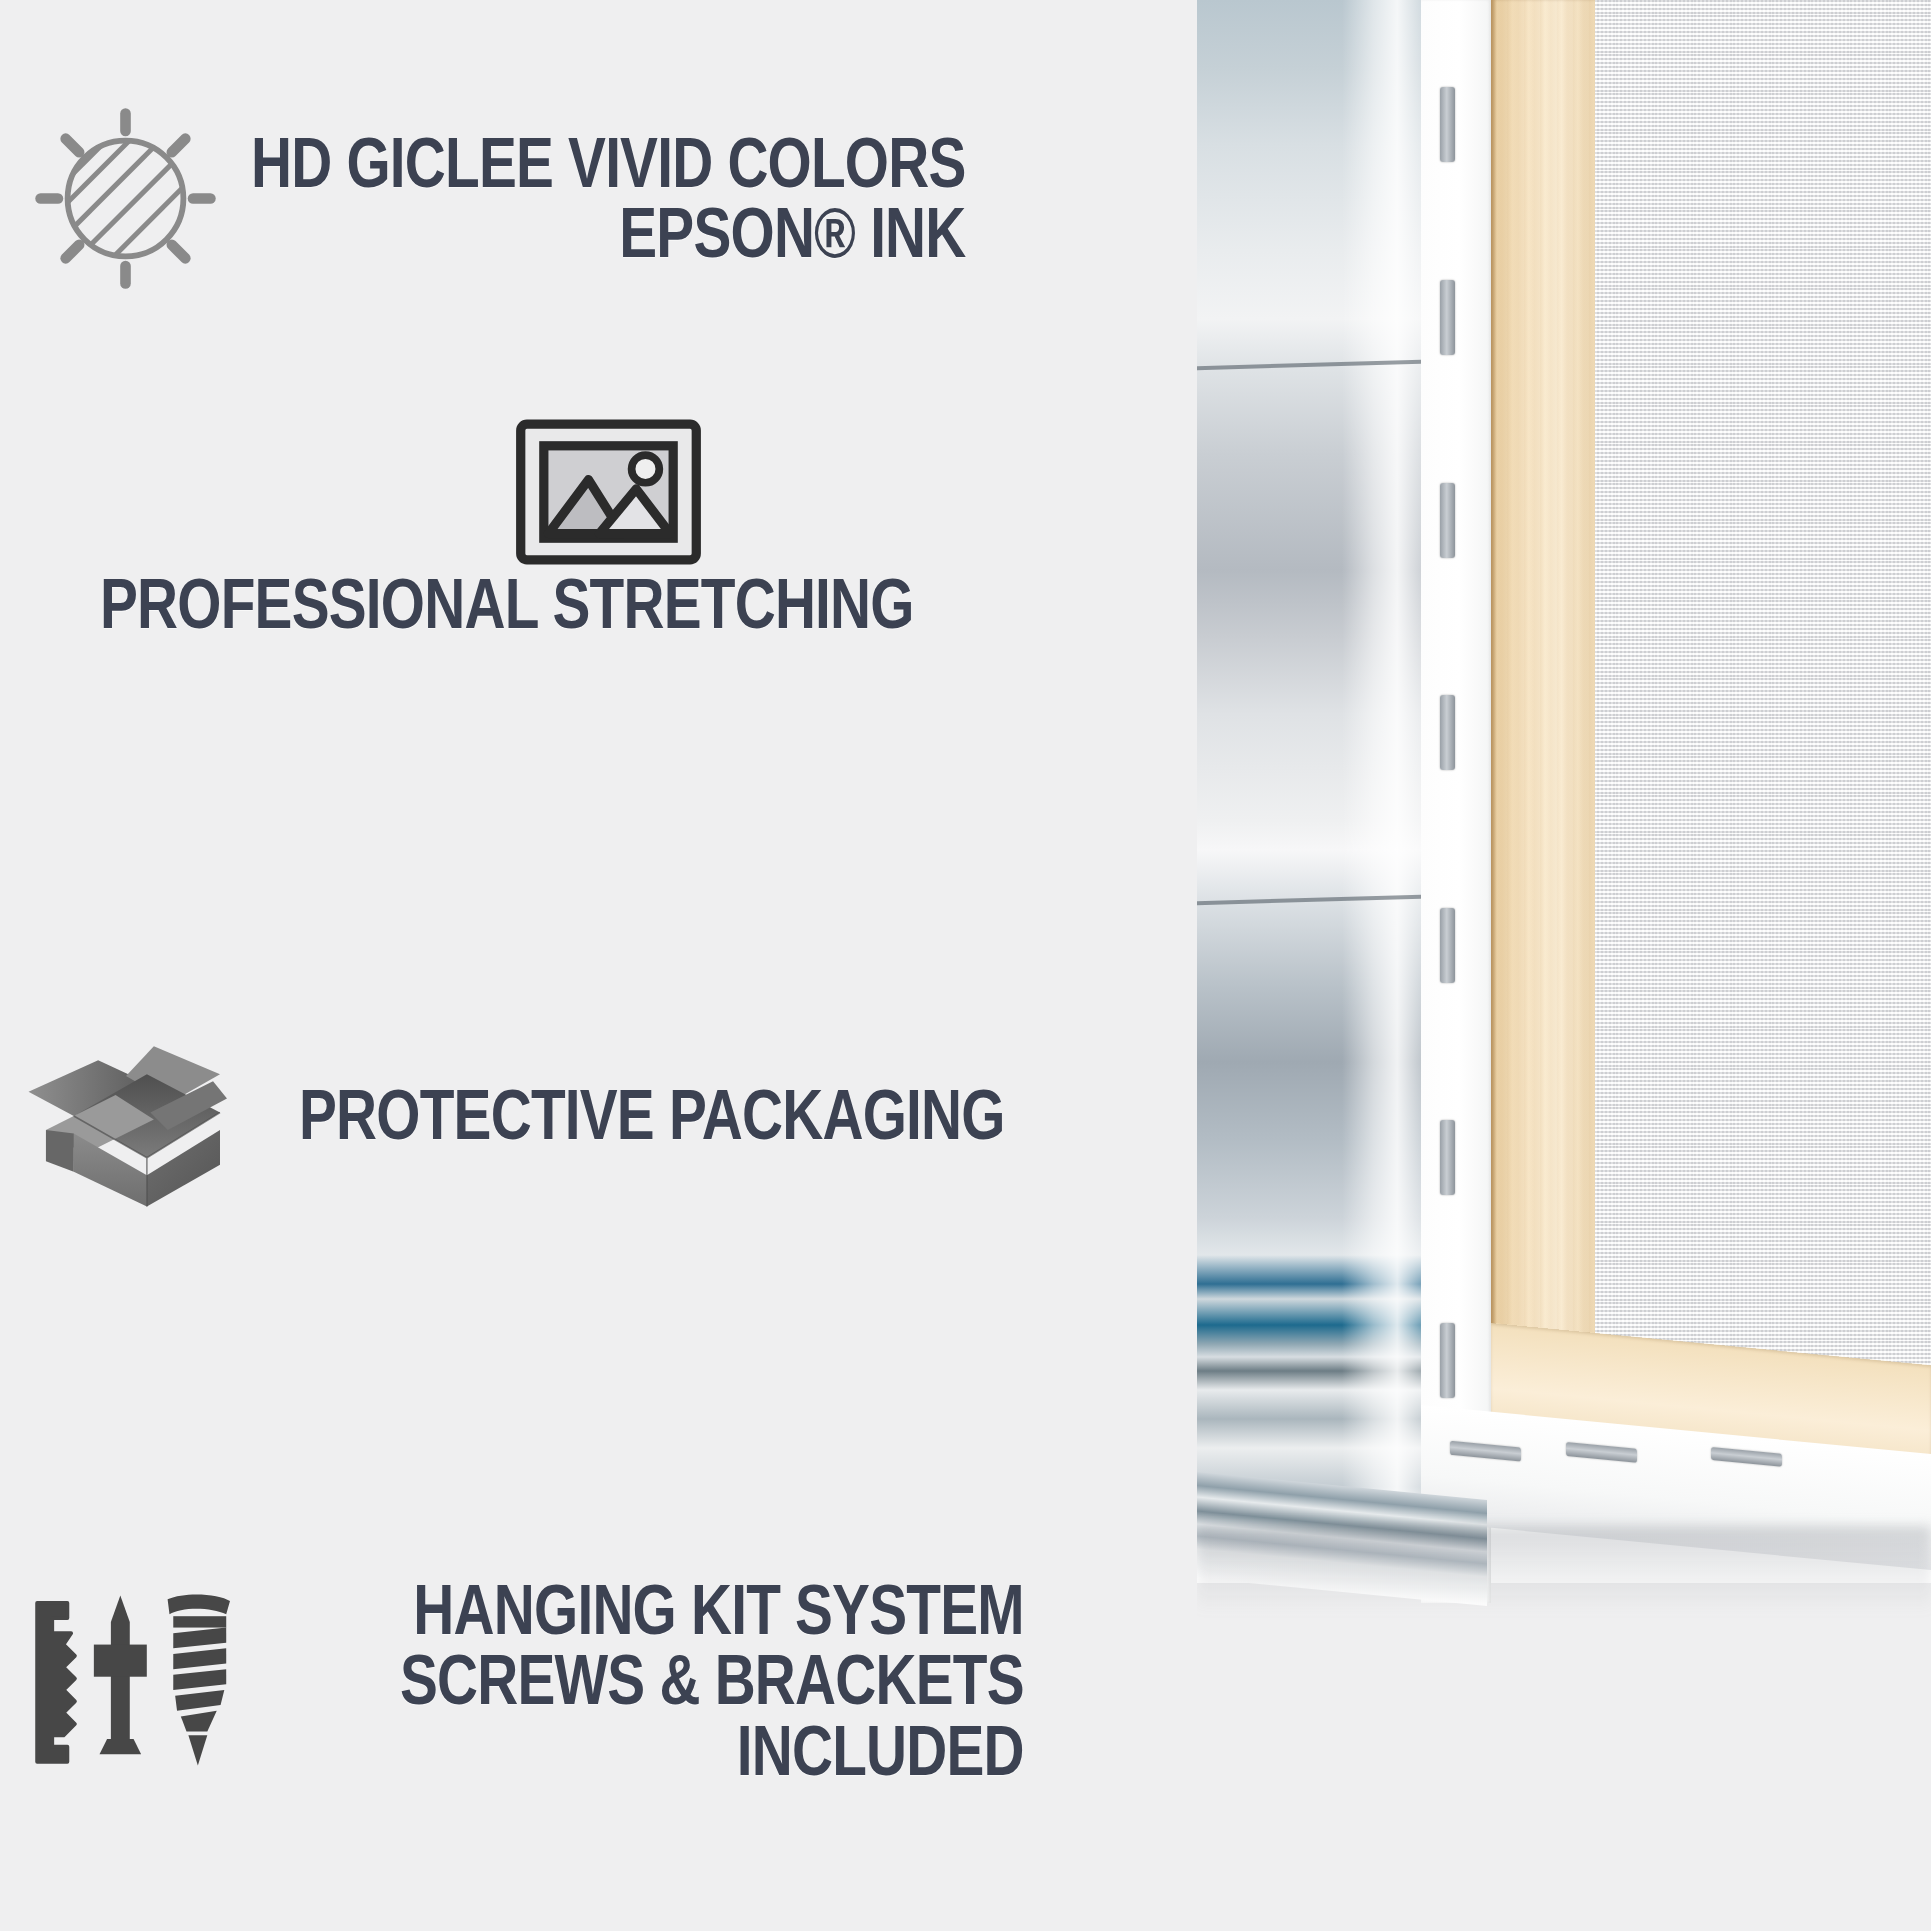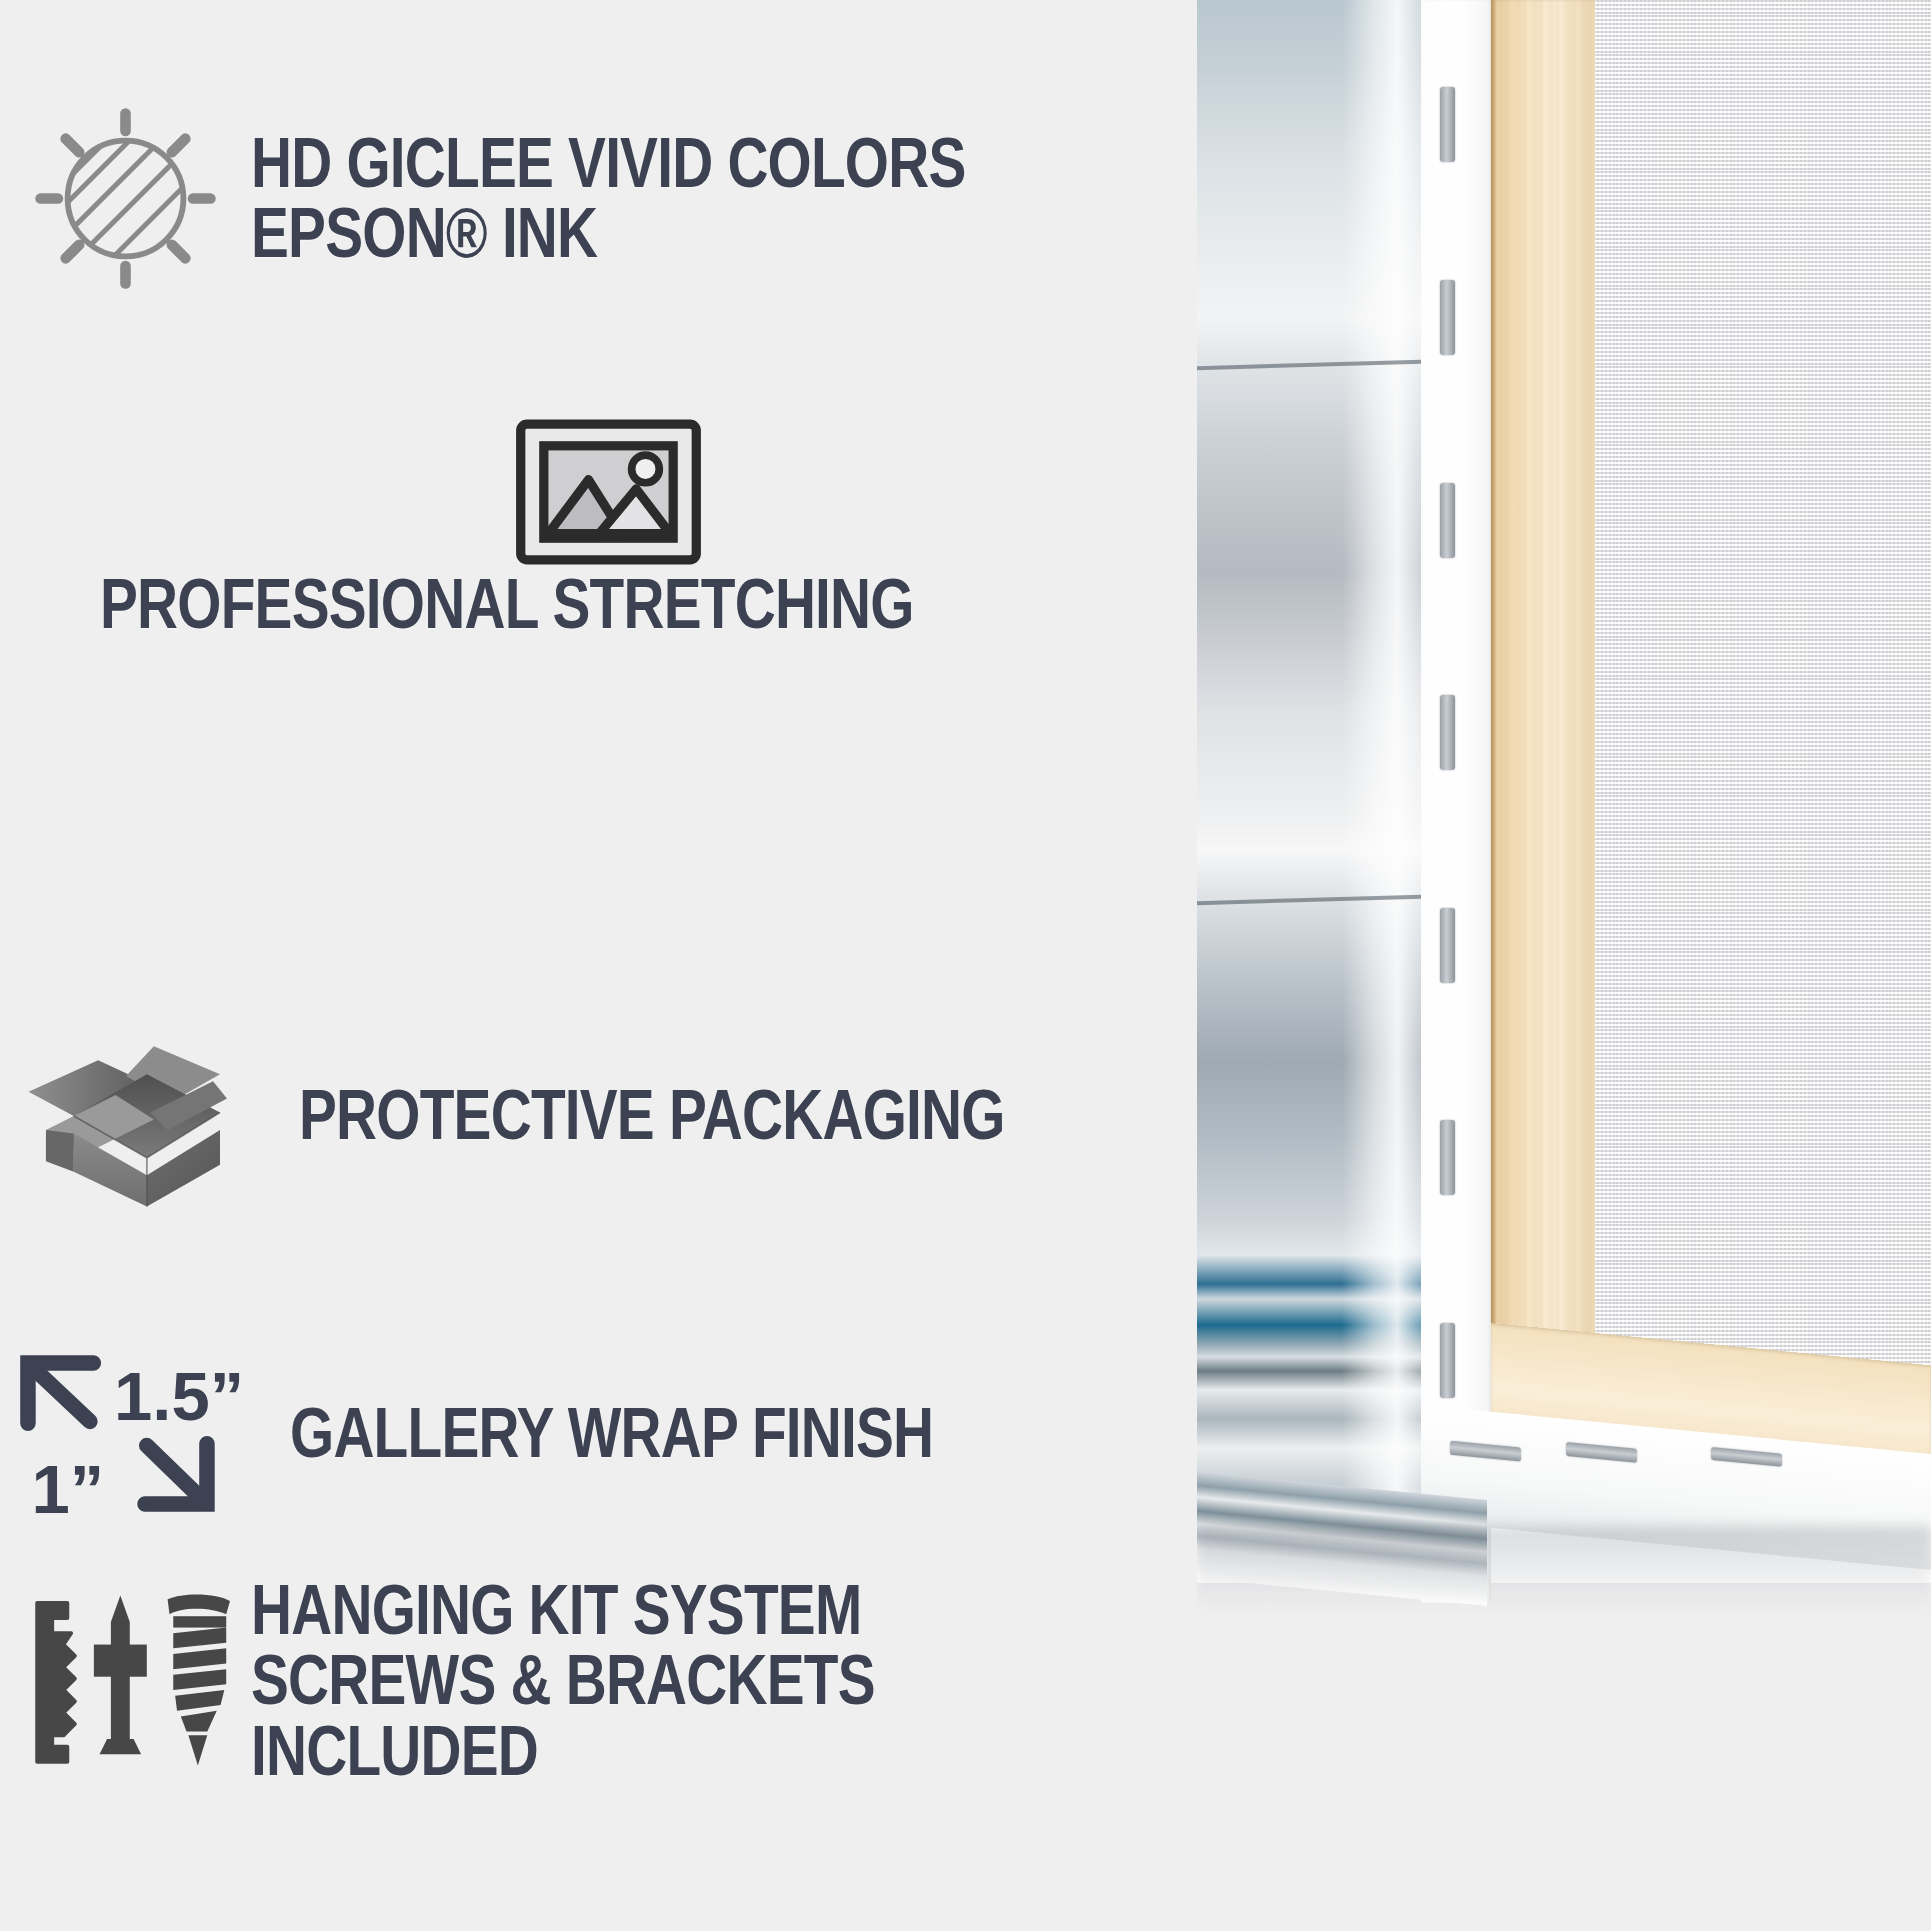--- a/index.html
+++ b/index.html
@@ -10,20 +10,21 @@
     overflow: hidden;
     background: #f0f0f0;
     font-family: "Liberation Sans", sans-serif;
   }
 
   #page {
     position: relative;
     width: 1931px;
     height: 1931px;
     background: #efeff0;
+    text-align: right;
   }
 
   
   #feature-list {
     position: absolute;
     left: 0;
     top: 0;
     width: 1217px;
     height: 1931px;
     padding: 0;
@@ -362,39 +363,20 @@
 
           <g stroke="#4a4a4a" stroke-width="0.9" fill="none" opacity="0.65">
             <path d="M30 54 L72 78 L114 52"></path>
             <path d="M72 78 L72 106"></path>
           </g>
         </svg>
       </div>
       <div class="feature-text">PROTECTIVE PACKAGING</div>
     </div>
 
-    <div class="feature-row" id="row-gallerywrap">
-      <div class="feature-icon" style="width:290px;min-width:290px;">
-        <svg class="ico" width="280" height="179" viewBox="0 0 160 104" aria-hidden="true">
-          <g stroke="#3c4252" stroke-width="9" stroke-linecap="round" fill="none">
-
-            <path d="M12 46 L12 11 L50 11"></path>
-            <path d="M13 12 L48 45"></path>
-
-            <path d="M116 58 L116 93 L80 93"></path>
-            <path d="M115 92 L81 59"></path>
-          </g>
-
-          <text x="62" y="44" font-family="'Liberation Sans Narrow','Liberation Sans',sans-serif" font-size="40" font-weight="bold" fill="#3c4252">1.5”</text>
-
-          <text x="14" y="98" font-family="'Liberation Sans Narrow','Liberation Sans',sans-serif" font-size="40" font-weight="bold" fill="#3c4252">1”</text>
-        </svg>
-      </div>
-      <div class="feature-text">GALLERY WRAP FINISH</div>
-    </div>
 
     <div class="feature-row" id="row-hangingkit">
       <div class="feature-icon">
         <svg class="ico" width="208" height="193" viewBox="0 0 110 102" aria-hidden="true">
 
           <path d="M8 10 L24 10 L24 18 L16 18 L16 26
                    L26 26 L22 32 L28 38 L22 44 L28 50
                    L22 56 L28 62 L22 68 L28 74 L22 80
                    L16 80 L16 86 L24 86 L24 94 L8 94 Z" fill="#474747" stroke="#474747" stroke-width="2" stroke-linejoin="round"></path>
 

